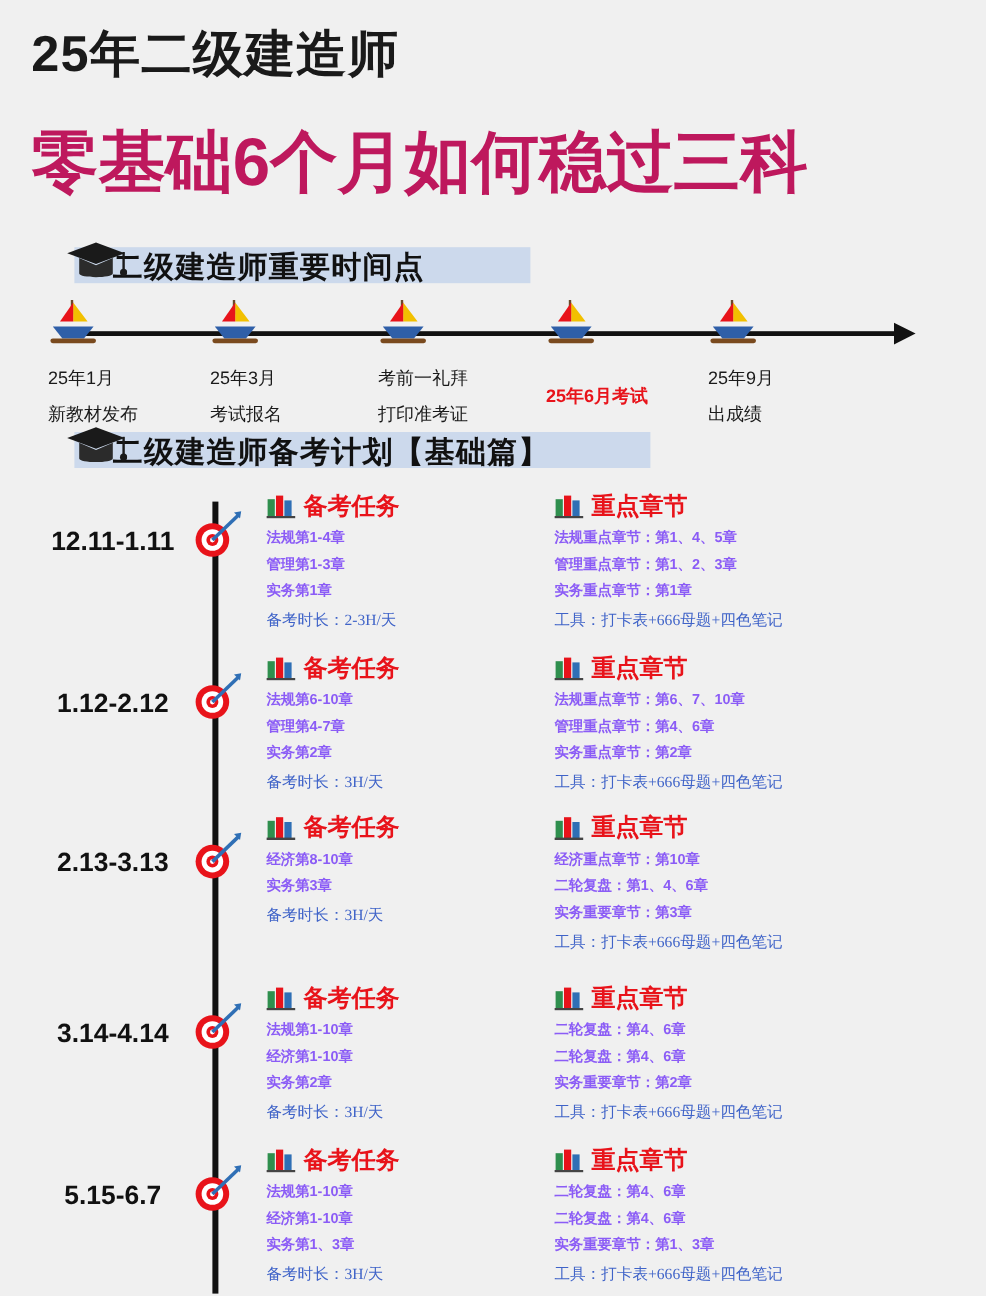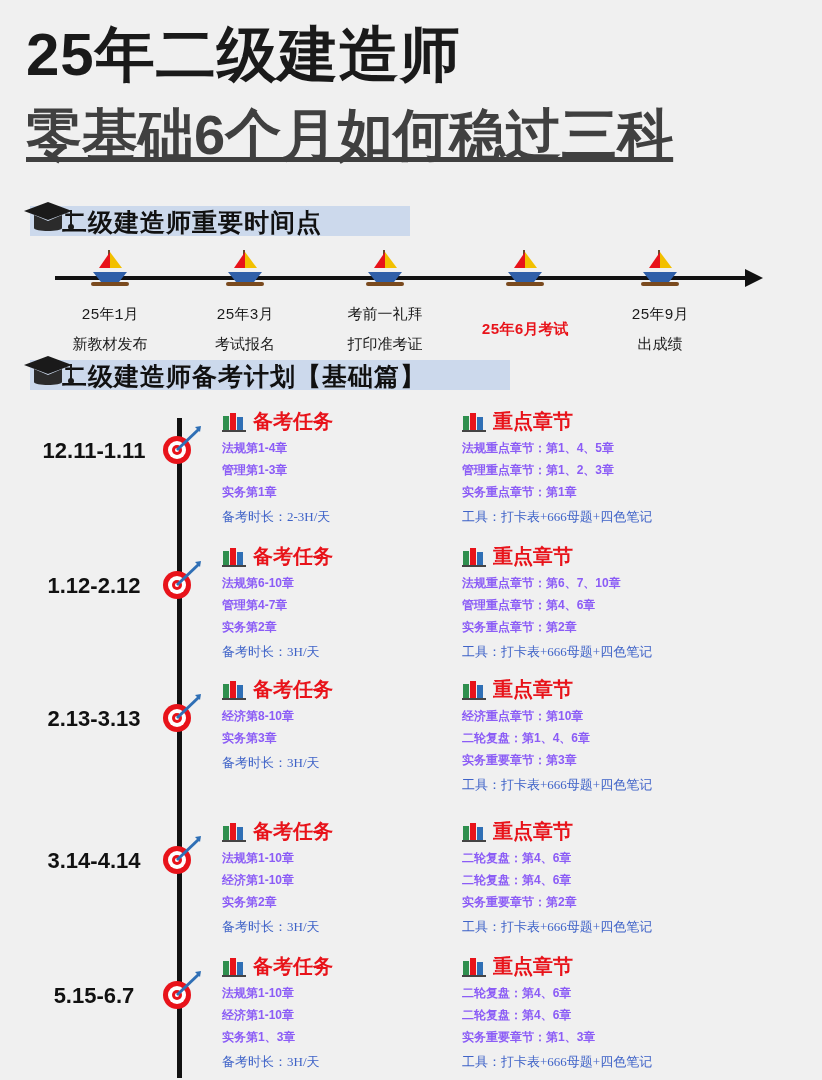--- a/index.html
+++ b/index.html
@@ -19,46 +19,46 @@
     width: 822px;
     height: 1080px;
     background: #f0f0f0;
   }
 
   
   .title-main {
     position: absolute;
     left: 26px;
     top: 22px;
-    font-size: 60px;
+    font-size: 42px;
     font-weight: 700;
     color: #1a1a1a;
     letter-spacing: 1px;
     line-height: 1.1;
     white-space: nowrap;
   }
   .title-sub {
     position: absolute;
     left: 26px;
     top: 104px;
     font-size: 56px;
     font-weight: 700;
-    color: #404040;
+    color: #be185d;
     letter-spacing: 0px;
     line-height: 1.1;
     white-space: nowrap;
-    text-decoration: underline;
   }
 
   
   .section-header {
     position: absolute;
     height: 32px;
     display: flex;
     align-items: center;
+    margin-left: 32px;
   }
   .section-band {
     position: absolute;
     left: 30px;
     top: 0;
     height: 30px;
     background: #ccd9ec;
     z-index: 0;
   }
   .section-title {
@@ -95,22 +95,21 @@
     top: 269px;
     width: 0;
     height: 0;
     border-top: 9px solid transparent;
     border-bottom: 9px solid transparent;
     border-left: 18px solid #111;
   }
   .tl-node {
     position: absolute;
     width: 140px;
-    text-align: center;
-    font-family: Liberation Mono, monospace;
+    text-align: left;
   }
   .tl-boat {
     width: 42px;
     height: 44px;
     margin: 0 auto;
   }
   .tl-label {
     margin-top: 8px;
     font-size: 15px;
     line-height: 1.45;

